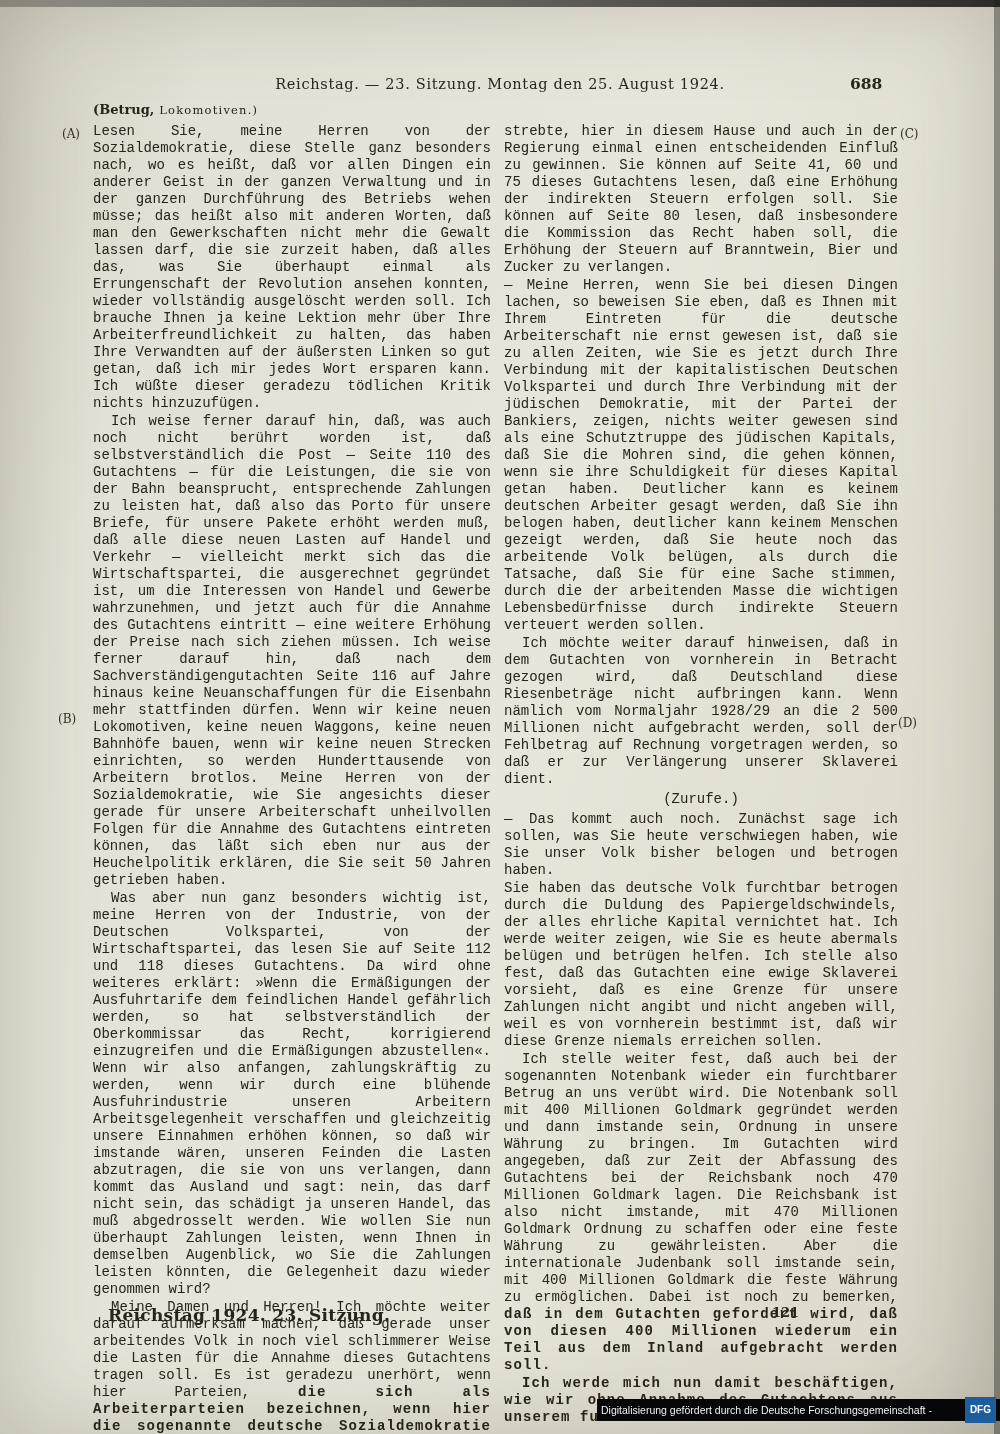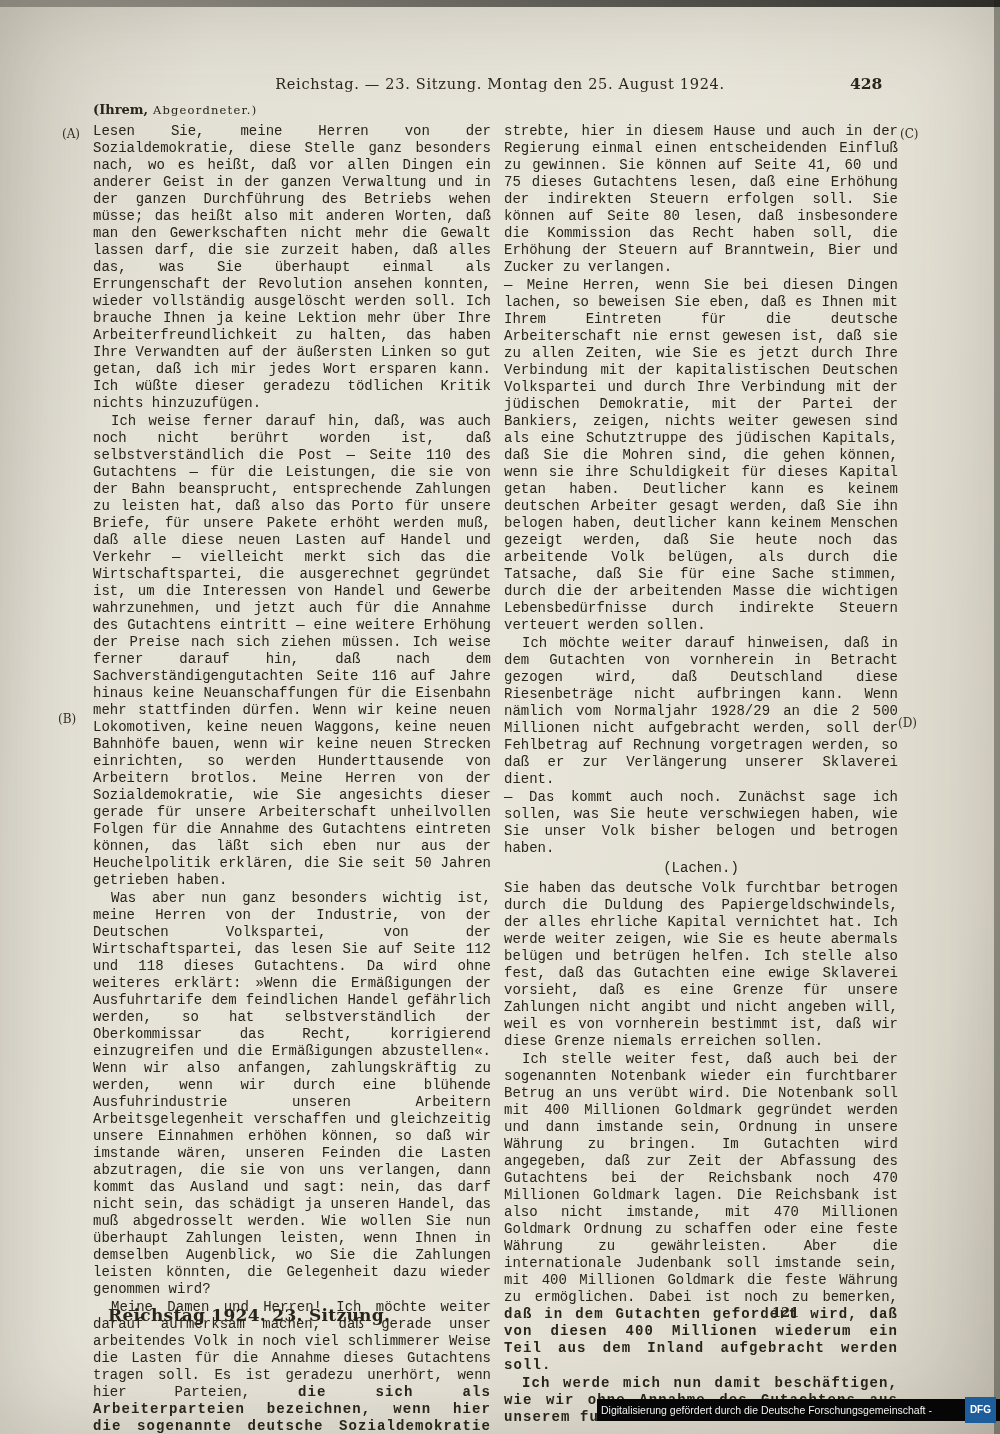--- a/index.html
+++ b/index.html
@@ -66,43 +66,43 @@
   }
 </style>
 </head>
 <body>
 
 <div class="page">
   <div class="edge-top"></div>
   <div class="edge-right"></div>
 
   <div class="header">Reichstag. — 23. Sitzung.  Montag den 25. August 1924.</div>
-  <div class="page-number">428</div>
+  <div class="page-number">688</div>
 
   <div class="speaker">
-    <span class="speaker-name">(Ihrem,</span><span class="speaker-role"> Abgeordneter.)</span>
+    <span class="speaker-name">(Betrug,</span><span class="speaker-role"> Lokomotiven.)</span>
   </div>
 
   <div class="marker marker-a">(A)</div>
   <div class="marker marker-b">(B)</div>
   <div class="marker marker-c">(C)</div>
   <div class="marker marker-d">(D)</div>
 
   <div id="left-column" class="col col-left">
       <p class="para noindent"><span>Lesen Sie, meine Herren von der Sozialdemokratie, diese Stelle ganz besonders nach, wo es heißt, daß vor allen Dingen ein anderer Geist in der ganzen Verwaltung und in der ganzen Durchführung des Betriebs wehen müsse; das heißt also mit anderen Worten, daß man den Gewerkschaften nicht mehr die Gewalt lassen darf, die sie zurzeit haben, daß alles das, was Sie überhaupt einmal als Errungenschaft der Revolution ansehen konnten, wieder vollständig ausgelöscht werden soll. Ich brauche Ihnen ja keine Lektion mehr über Ihre Arbeiterfreundlichkeit zu halten, das haben Ihre Verwandten auf der äußersten Linken so gut getan, daß ich mir jedes Wort ersparen kann. Ich wüßte dieser geradezu tödlichen Kritik nichts hinzuzufügen.</span></p>
       <p class="para"><span>Ich weise ferner darauf hin, daß, was auch noch nicht berührt worden ist, daß selbstverständlich die Post — Seite 110 des Gutachtens — für die Leistungen, die sie von der Bahn beansprucht, entsprechende Zahlungen zu leisten hat, daß also das Porto für unsere Briefe, für unsere Pakete erhöht werden muß, daß alle diese neuen Lasten auf Handel und Verkehr — vielleicht merkt sich das die Wirtschaftspartei, die ausgerechnet gegründet ist, um die Interessen von Handel und Gewerbe wahrzunehmen, und jetzt auch für die Annahme des Gutachtens eintritt — eine weitere Erhöhung der Preise nach sich ziehen müssen. Ich weise ferner darauf hin, daß nach dem Sachverständigengutachten Seite 116 auf Jahre hinaus keine Neuanschaffungen für die Eisenbahn mehr stattfinden dürfen. Wenn wir keine neuen Lokomotiven, keine neuen Waggons, keine neuen Bahnhöfe bauen, wenn wir keine neuen Strecken einrichten, so werden Hunderttausende von Arbeitern brotlos. Meine Herren von der Sozialdemokratie, wie Sie angesichts dieser gerade für unsere Arbeiterschaft unheilvollen Folgen für die Annahme des Gutachtens eintreten können, das läßt sich eben nur aus der Heuchelpolitik erklären, die Sie seit 50 Jahren getrieben haben.</span></p>
       <p class="para"><span>Was aber nun ganz besonders wichtig ist, meine Herren von der Industrie, von der Deutschen Volkspartei, von der Wirtschaftspartei, das lesen Sie auf Seite 112 und 118 dieses Gutachtens. Da wird ohne weiteres erklärt: »Wenn die Ermäßigungen der Ausfuhrtarife dem feindlichen Handel gefährlich werden, so hat selbstverständlich der Oberkommissar das Recht, korrigierend einzugreifen und die Ermäßigungen abzustellen«. Wenn wir also anfangen, zahlungskräftig zu werden, wenn wir durch eine blühende Ausfuhrindustrie unseren Arbeitern Arbeitsgelegenheit verschaffen und gleichzeitig unsere Einnahmen erhöhen können, so daß wir imstande wären, unseren Feinden die Lasten abzutragen, die sie von uns verlangen, dann kommt das Ausland und sagt: nein, das darf nicht sein, das schädigt ja unseren Handel, das muß abgedrosselt werden. Wie wollen Sie nun überhaupt Zahlungen leisten, wenn Ihnen in demselben Augenblick, wo Sie die Zahlungen leisten könnten, die Gelegenheit dazu wieder genommen wird?</span></p>
       <p class="para"><span>Meine Damen und Herren! Ich möchte weiter darauf aufmerksam machen, daß gerade unser arbeitendes Volk in noch viel schlimmerer Weise die Lasten für die Annahme dieses Gutachtens tragen soll. Es ist geradezu unerhört, wenn hier Parteien, </span><span class="em">die sich als Arbeiterparteien bezeichnen, wenn hier die sogenannte deutsche Sozialdemokratie Dingen zustimmt, die sie früher auf das allerschärfste bekämpft hat, früher, als sie noch danach</span></p>
     </div>
   <div id="right-column" class="col col-right">
       <p class="para noindent"><span>strebte, hier in diesem Hause und auch in der Regierung einmal einen entscheidenden Einfluß zu gewinnen. Sie können auf Seite 41, 60 und 75 dieses Gutachtens lesen, daß eine Erhöhung der indirekten Steuern erfolgen soll. Sie können auf Seite 80 lesen, daß insbesondere die Kommission das Recht haben soll, die Erhöhung der Steuern auf Branntwein, Bier und Zucker zu verlangen.</span></p>
       <p class="para noindent"><span>— Meine Herren, wenn Sie bei diesen Dingen lachen, so beweisen Sie eben, daß es Ihnen mit Ihrem Eintreten für die deutsche Arbeiterschaft nie ernst gewesen ist, daß sie zu allen Zeiten, wie Sie es jetzt durch Ihre Verbindung mit der kapitalistischen Deutschen Volkspartei und durch Ihre Verbindung mit der jüdischen Demokratie, mit der Partei der Bankiers, zeigen, nichts weiter gewesen sind als eine Schutztruppe des jüdischen Kapitals, daß Sie die Mohren sind, die gehen können, wenn sie ihre Schuldigkeit für dieses Kapital getan haben. Deutlicher kann es keinem deutschen Arbeiter gesagt werden, daß Sie ihn belogen haben, deutlicher kann keinem Menschen gezeigt werden, daß Sie heute noch das arbeitende Volk belügen, als durch die Tatsache, daß Sie für eine Sache stimmen, durch die der arbeitenden Masse die wichtigen Lebensbedürfnisse durch indirekte Steuern verteuert werden sollen.</span></p>
       <p class="para"><span>Ich möchte weiter darauf hinweisen, daß in dem Gutachten von vornherein in Betracht gezogen wird, daß Deutschland diese Riesenbeträge nicht aufbringen kann. Wenn nämlich vom Normaljahr 1928/29 an die 2 500 Millionen nicht aufgebracht werden, soll der Fehlbetrag auf Rechnung vorgetragen werden, so daß er zur Verlängerung unserer Sklaverei dient.</span></p>
+      <p class="stage"><span>(Zurufe.)</span></p>
       <p class="para noindent"><span>— Das kommt auch noch.  Zunächst sage ich sollen, was Sie heute verschwiegen haben, wie Sie unser Volk bisher belogen und betrogen haben.</span></p>
-      <p class="stage"><span>(Lachen.)</span></p>
       <p class="para noindent"><span>Sie haben das deutsche Volk furchtbar betrogen durch die Duldung des Papiergeldschwindels, der alles ehrliche Kapital vernichtet hat. Ich werde weiter zeigen, wie Sie es heute abermals belügen und betrügen helfen. Ich stelle also fest, daß das Gutachten eine ewige Sklaverei vorsieht, daß es eine Grenze für unsere Zahlungen nicht angibt und nicht angeben will, weil es von vornherein bestimmt ist, daß wir diese Grenze niemals erreichen sollen.</span></p>
       <p class="para"><span>Ich stelle weiter fest, daß auch bei der sogenannten Notenbank wieder ein furchtbarer Betrug an uns verübt wird. Die Notenbank soll mit 400 Millionen Goldmark gegründet werden und dann imstande sein, Ordnung in unsere Währung zu bringen. Im Gutachten wird angegeben, daß zur Zeit der Abfassung des Gutachtens bei der Reichsbank noch 470 Millionen Goldmark lagen. Die Reichsbank ist also nicht imstande, mit 470 Millionen Goldmark Ordnung zu schaffen oder eine feste Währung zu gewährleisten. Aber die internationale Judenbank soll imstande sein, mit 400 Millionen Goldmark die feste Währung zu ermöglichen. Dabei ist noch zu bemerken, </span><span class="em">daß in dem Gutachten gefordert wird, daß von diesen 400 Millionen wiederum ein Teil aus dem Inland aufgebracht werden soll.</span></p>
       <p class="para"><span class="em">Ich werde mich nun damit beschäftigen, wie wir ohne Annahme des Gutachtens aus unserem furchtbaren Elend</span></p>
     </div>
 
   <div class="footer-left">Reichstag 1924.    23. Sitzung.</div>
   <div class="footer-right">121</div>
 
   <div class="dfg-bar">
     <span class="dfg-text">Digitalisierung gefördert durch die Deutsche Forschungsgemeinschaft -</span>

